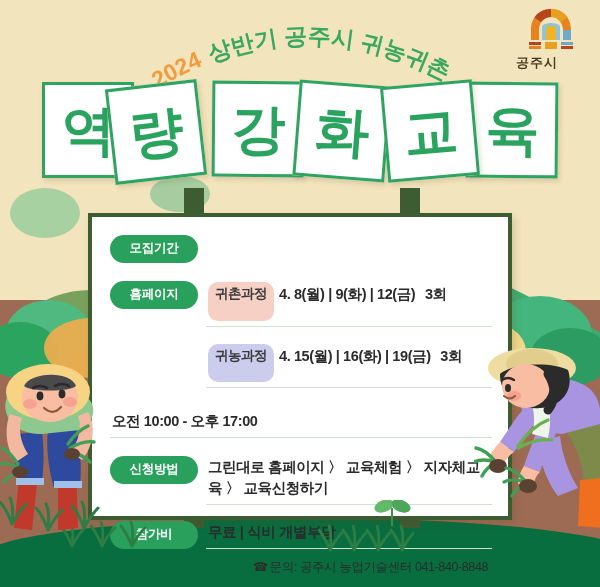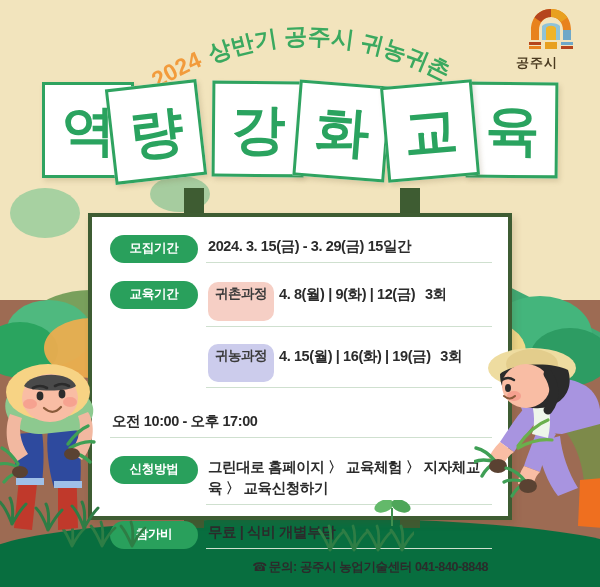--- a/index.html
+++ b/index.html
@@ -183,21 +183,21 @@
   .tag.purple { background: #ccccec; color: #3a3a3a; }
 
   .sep { color: #2b2b2b; padding: 0 3px; }
   .count { }
 
   .contact-row {
     text-align: right;
     padding: 6px 4px 0 0;
   }
   .contact {
-    font-size: 12.5px; font-weight: bold; color: #2b2b2b;
+    font-size: 12.5px; font-weight: normal; color: #2b2b2b;
     letter-spacing: -0.4px;
   }
   .phone-glyph { font-size: 12px; margin-right: 2px; }
 
   .spacer-row { height: 18px; }
 
   
   .char { position: absolute; z-index: 8; }
   .char-left  { left: -4px;  top: 338px; width: 124px; height: 200px; }
   .char-right { right: -2px; top: 330px; width: 128px; height: 208px; }
@@ -286,28 +286,25 @@
   <div class="post post-right"></div>
 
   <div class="board">
     <div class="rows">
 
 
       <div class="row">
         <div class="pill-col">
           <div class="pill">모집기간</div>
         </div>
-        <div class="val-col">
-          <div class="val">2024. 3. 15(금) - 3. 29(금)  15일간</div>
-        </div>
       </div>
 
       <div class="row">
         <div class="pill-col">
-          <div class="pill">교육기간</div>
+          <div class="pill">홈페이지</div>
         </div>
         <div class="val-col">
           <div class="val">
             <span class="tag pink">귀촌과정</span><span>4. 8(월)  |  9(화)  |  12(금)</span><span class="sep"> </span><span class="count">3회</span>
           </div>
         </div>
       </div>
 
       <div class="row">
         <div class="pill-col"></div>

